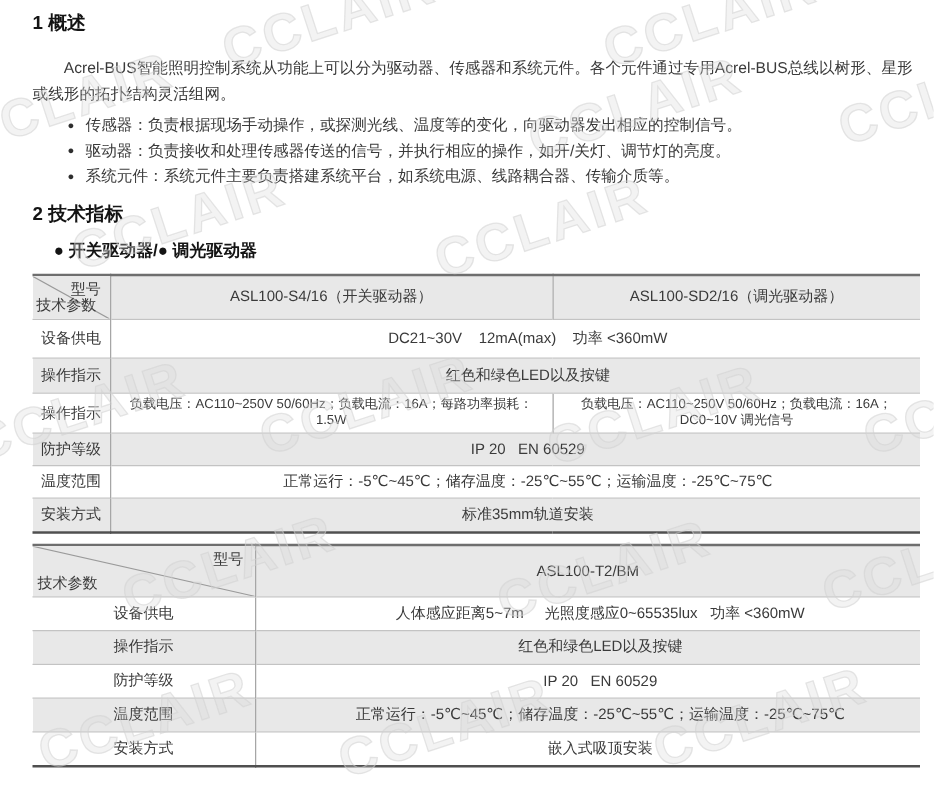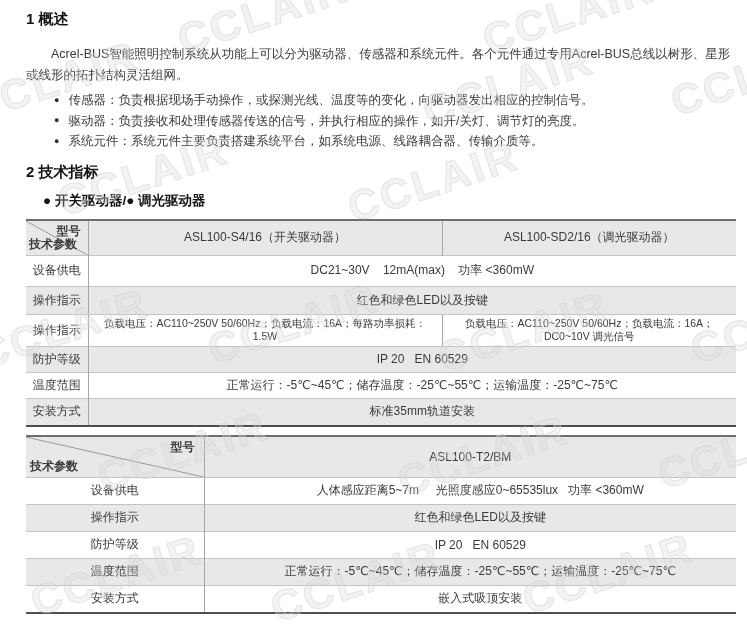--- a/index.html
+++ b/index.html
@@ -56,21 +56,21 @@
   td.vsep{border-left:1px solid #a6a6a6;}
   td.val{white-space:pre-wrap;padding-left:28px;}
   td.small{font-size:10.5px;line-height:13px;padding:0 4px;}
   
   .t1 tr.hdr td{height:34px;} .t1 tr.r-power td{height:30px;}
   .t1 tr.r-ind td{height:27px;} .t1 tr.r-out td{height:31px;}
   .t1 tr.r-prot td{height:25px;} .t1 tr.r-temp td{height:25px;}
   .t1 tr.r-mount td{height:26px;}
   .t2 tr.hdr td{height:40px;} .t2 tr.rw td{height:26px;}
   
-  td.corner{position:relative;padding:0;font-weight:bold;}
+  td.corner{position:relative;padding:0;}
   .diag{position:absolute;left:0;top:0;width:100%;height:100%;}
   .diag line{stroke:#9a9a9a;stroke-width:1;}
   .ct{position:absolute;top:2px;right:7px;font-size:12px;color:#3a3a3a;}
   .cb{position:absolute;bottom:2px;left:3px;font-size:12px;color:#3a3a3a;}
   .t2 .ct{right:9px;}
   .t2 .cb{left:4px;}
 </style>
 </head>
 <body>
 

